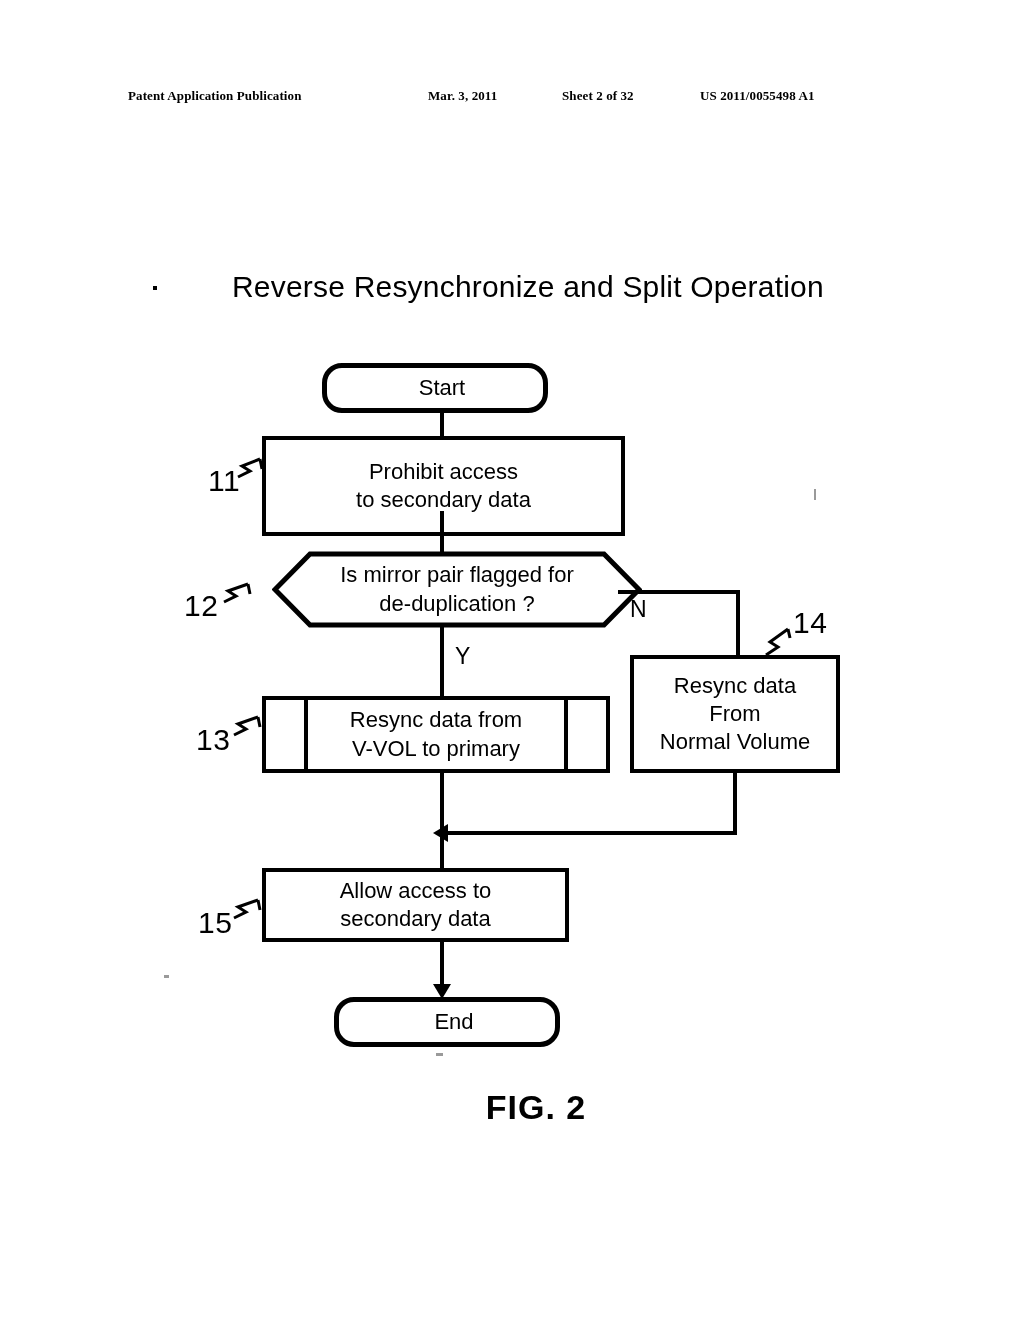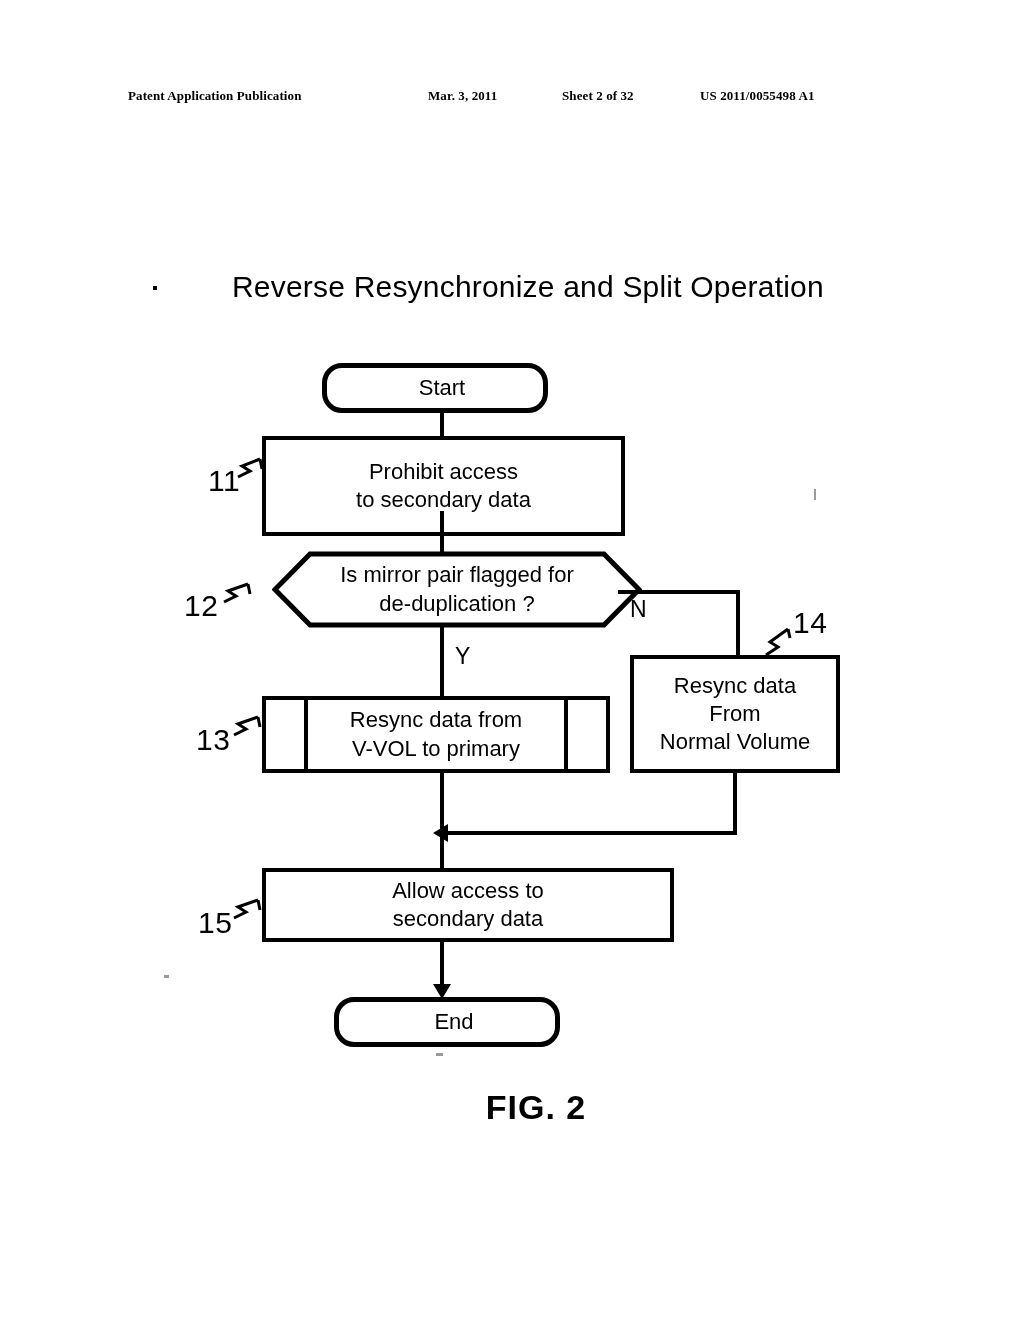--- a/index.html
+++ b/index.html
@@ -276,21 +276,21 @@
     <path d="M26 4 L28 13" fill="none" stroke="#000" stroke-width="3"></path>
   </svg>
 </div>
 
 <div class="vline" style="left:440px; top:771px; height:100px;"></div>
 
 <div class="vline" style="left:733px; top:771px; height:62px;"></div>
 <div class="hline" style="left:448px; top:831px; width:289px;"></div>
 <div class="arrow-left" style="left:433px; top:824px;"></div>
 
-<div class="node process" style="left:262px; top:868px; width:412px; height:74px;">
+<div class="node process" style="left:262px; top:868px; width:307px; height:74px;">
   <span>
     <span>Allow access to</span><br>
     <span>secondary data</span>
   </span>
 </div>
 <div class="ref-num" style="left:198px; top:908px;">15</div>
 <div class="leader" style="left:232px; top:896px;">
   <svg width="34" height="26" viewBox="0 0 34 26">
     <path d="M2 22 L14 16 L6 11 L26 4" fill="none" stroke="#000" stroke-width="3"></path>
     <path d="M26 4 L28 14" fill="none" stroke="#000" stroke-width="3"></path>

